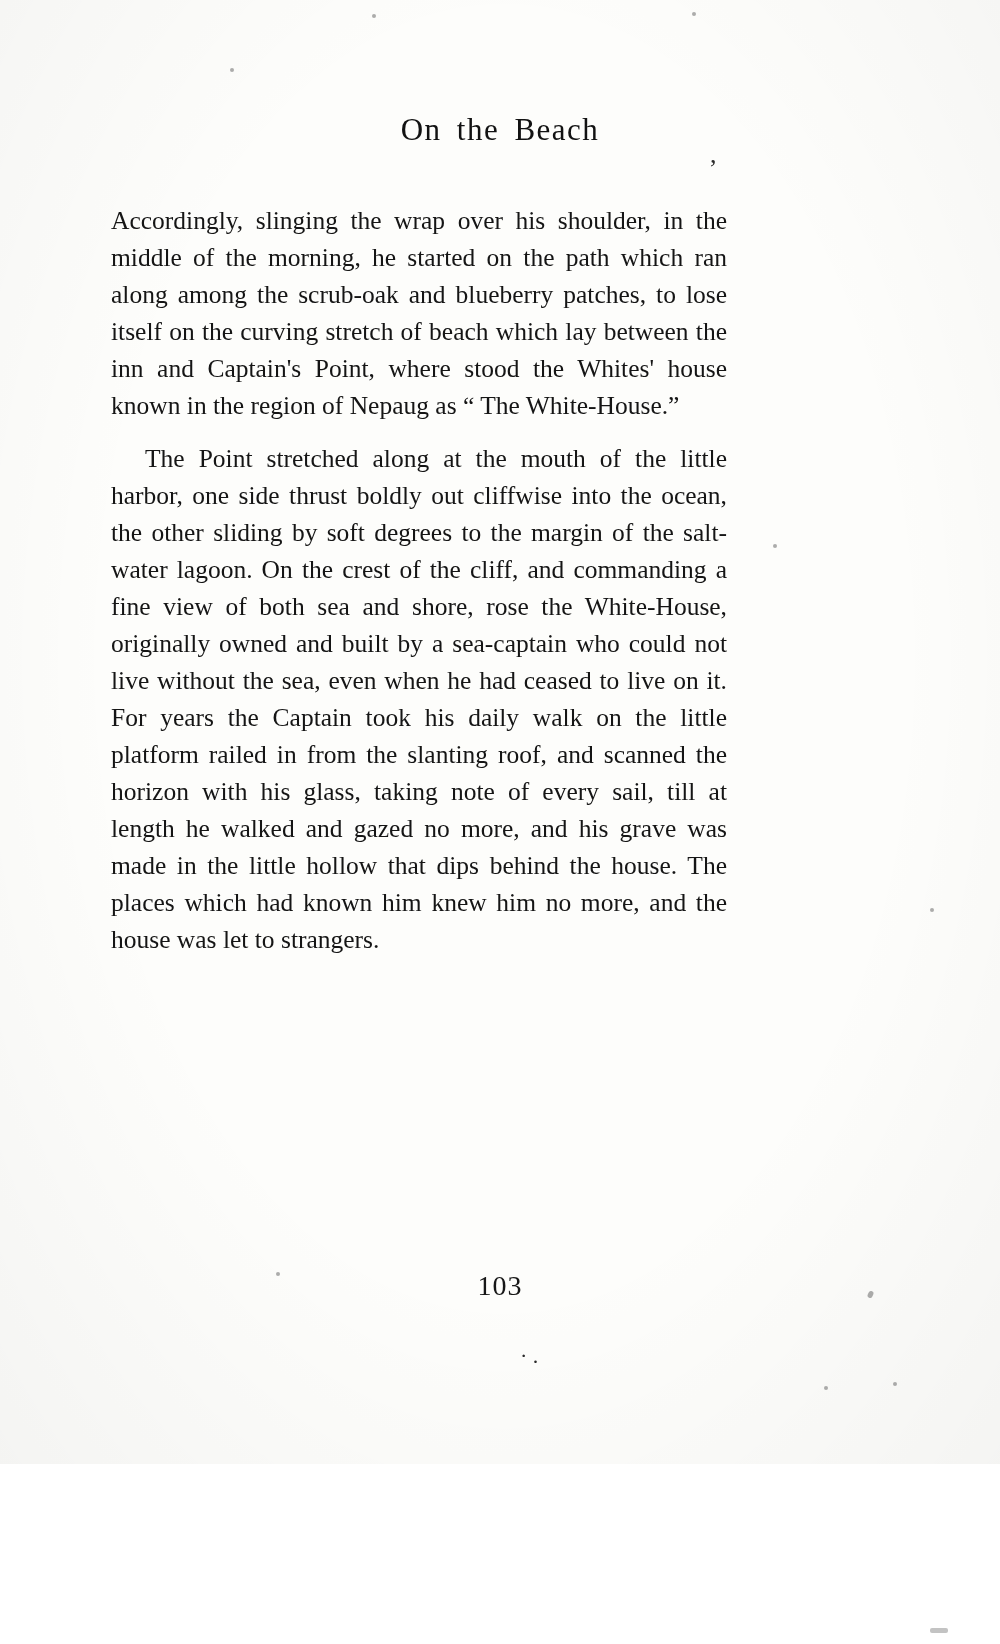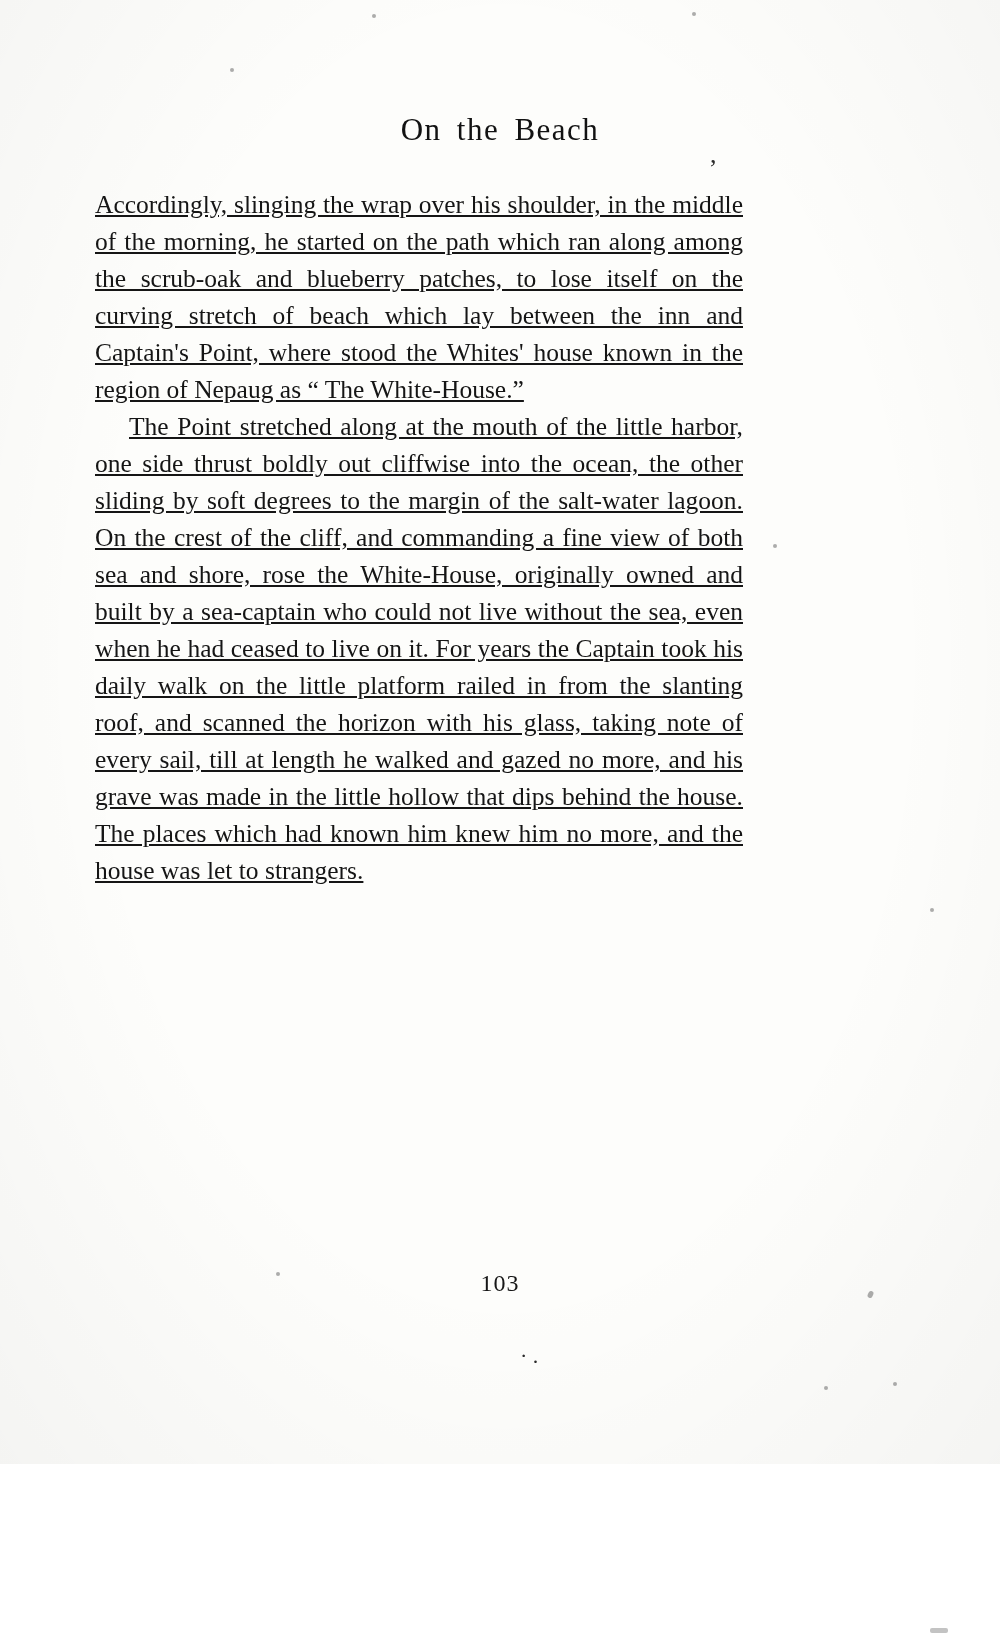--- a/index.html
+++ b/index.html
@@ -56,37 +56,36 @@
     top: 186px;
     left: 95px;
     width: 648px;
     font-size: 25.5px;
     line-height: 37px;
     text-align: justify;
     color: #151515;
   }
 
   .textblock p {
-    margin: 0;
+    margin: 16px;
     text-indent: 34px;
     text-align: justify;
     text-justify: inter-word;
-    text-decoration: underline;
   }
   .textblock p.first {
     text-indent: 0;
   }
 
   .folio {
     position: absolute;
     top: 1270px;
     left: 0;
     width: 1000px;
     text-align: center;
-    font-size: 24px;
+    font-size: 28px;
     letter-spacing: 1px;
     color: #171717;
   }
 
   
   .mark {
     position: absolute;
     background: #6a6a6a;
     border-radius: 50%;
     opacity: 0.55;

